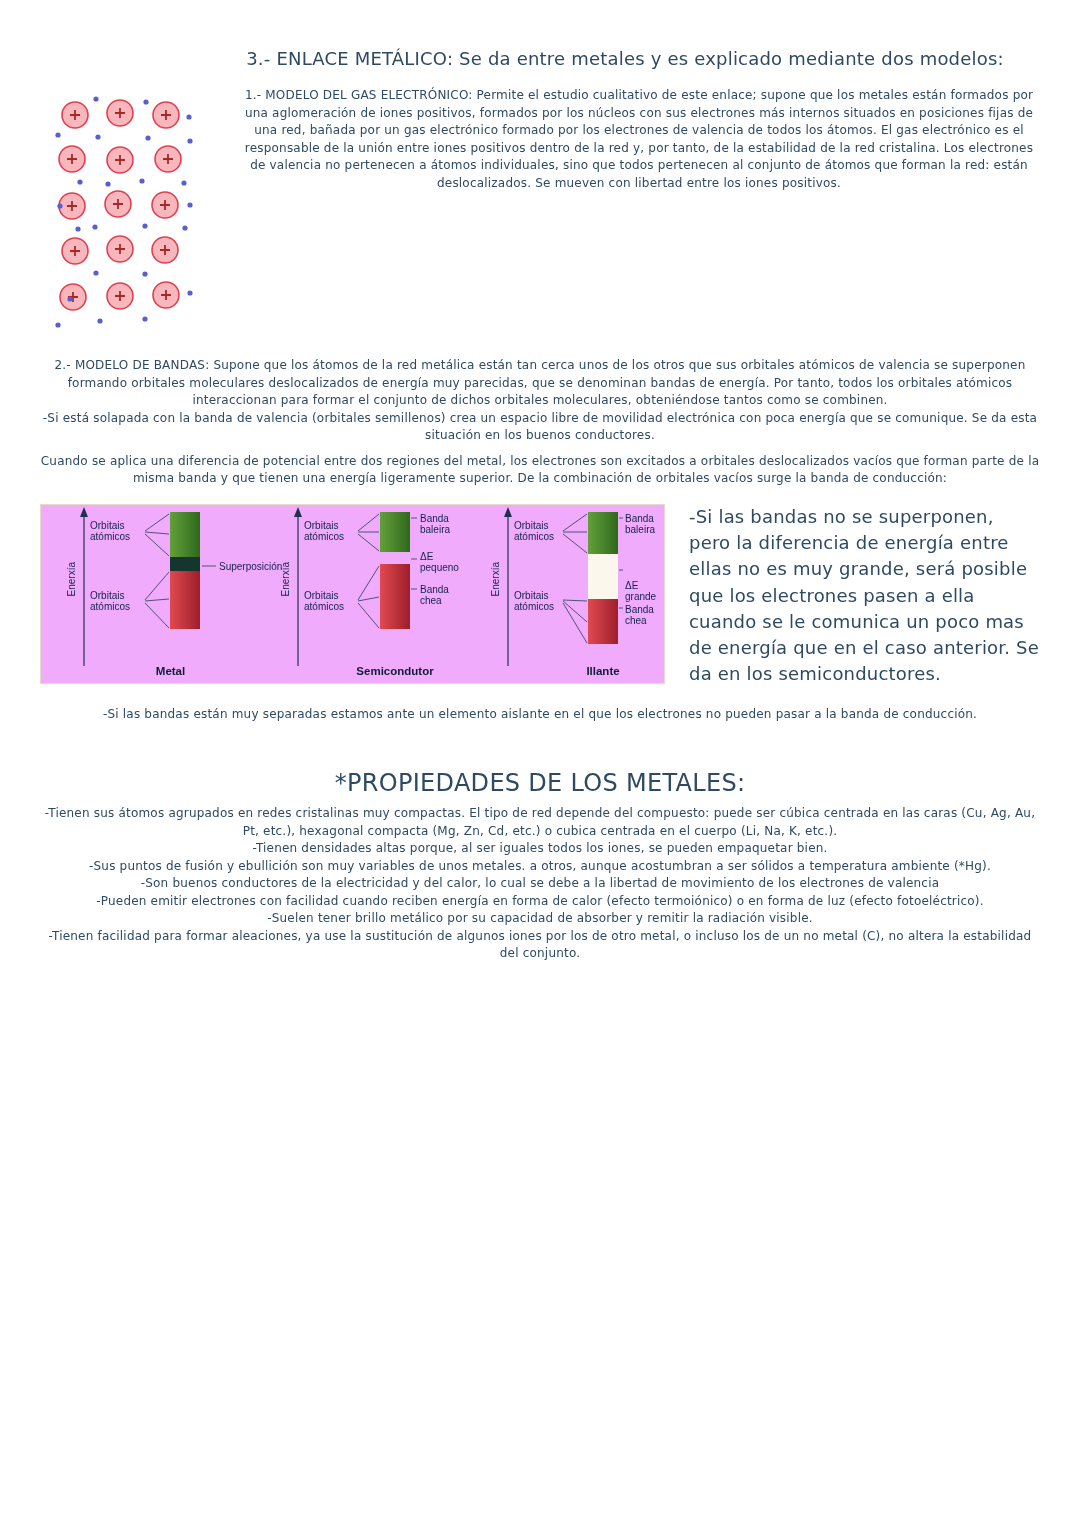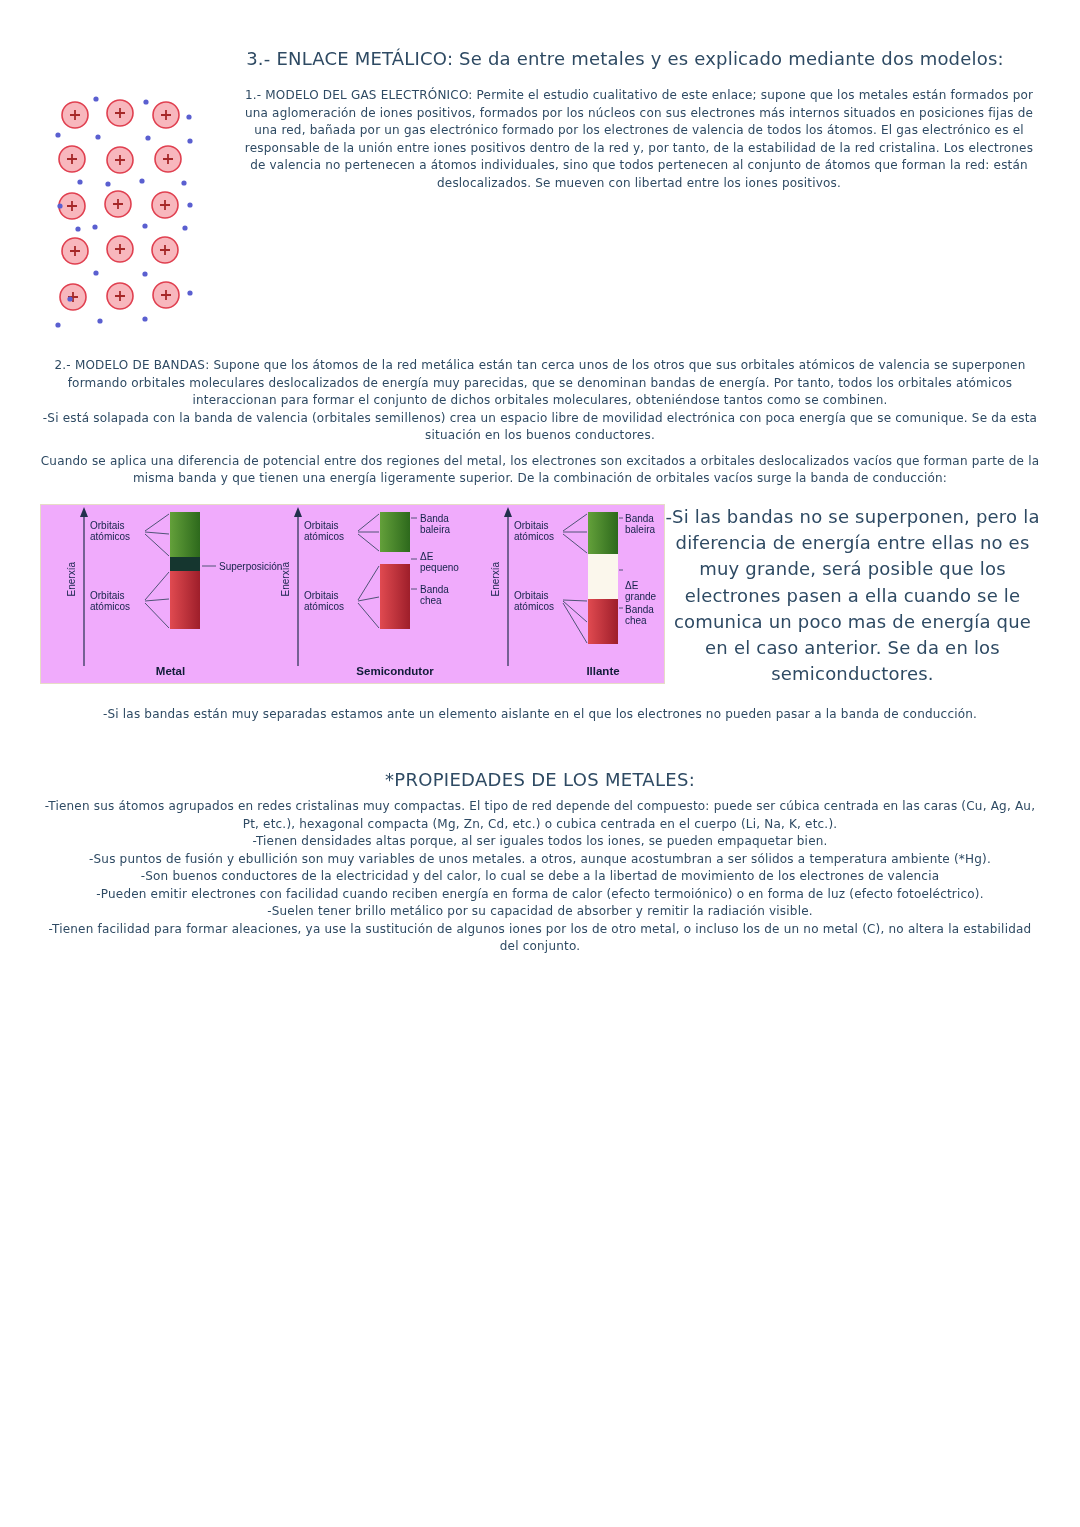--- a/index.html
+++ b/index.html
@@ -43,23 +43,23 @@
     position:absolute; writing-mode:vertical-rl; transform:rotate(180deg);
     font-family:"Liberation Sans", sans-serif; font-size:10px; color:#14224a;
   }
   .col { position:absolute; width:30px; top:8px; }
   .band { width:30px; }
   .band-green { background:linear-gradient(90deg,#63a03a,#2d691c); }
   .band-dark  { background:#15362f; }
   .band-red   { background:linear-gradient(90deg,#e04a50,#9e1e2a); }
   .band-gap-light { background:#fbf7ec; }
 
-  .side-text { flex:1; font-size:18px; line-height:1.46; text-align:center; letter-spacing:0.2px; }
-
-  .props-heading { margin-top:46px; font-size:18px; text-align:center; letter-spacing:0.3px; }
+  .side-text { flex:1; font-size:18px; line-height:1.46; text-align:left; letter-spacing:0.2px;margin-left:24px; }
+
+  .props-heading { margin-top:46px; font-size:24px; text-align:center; letter-spacing:0.3px; }
   .props { margin-top:8px; }
 </style>
 </head>
 <body>
 
 <div class="page">
 
   <div class="title">3.- ENLACE METÁLICO: Se da entre metales y es explicado mediante dos modelos:</div>
 
   <div class="intro">

